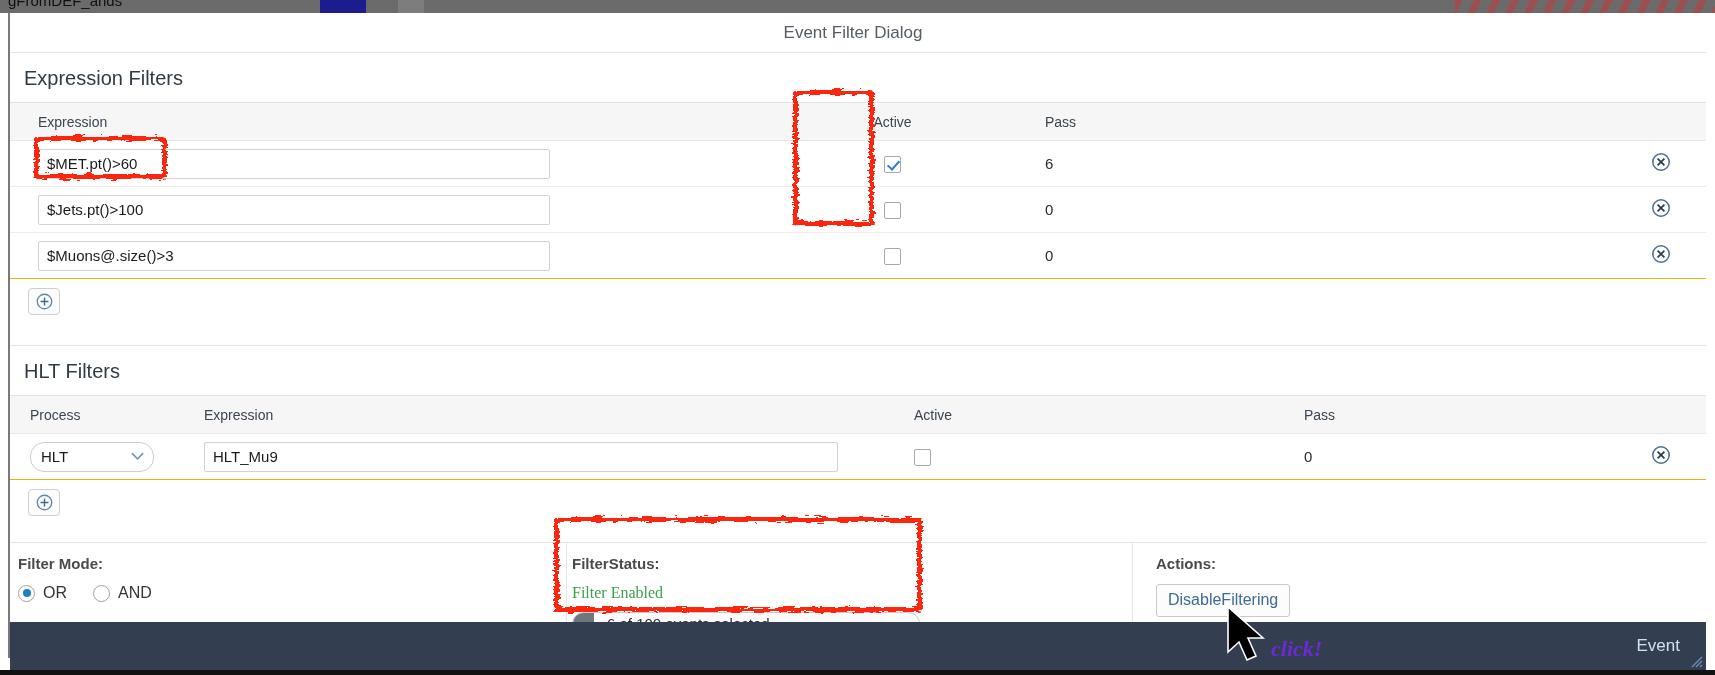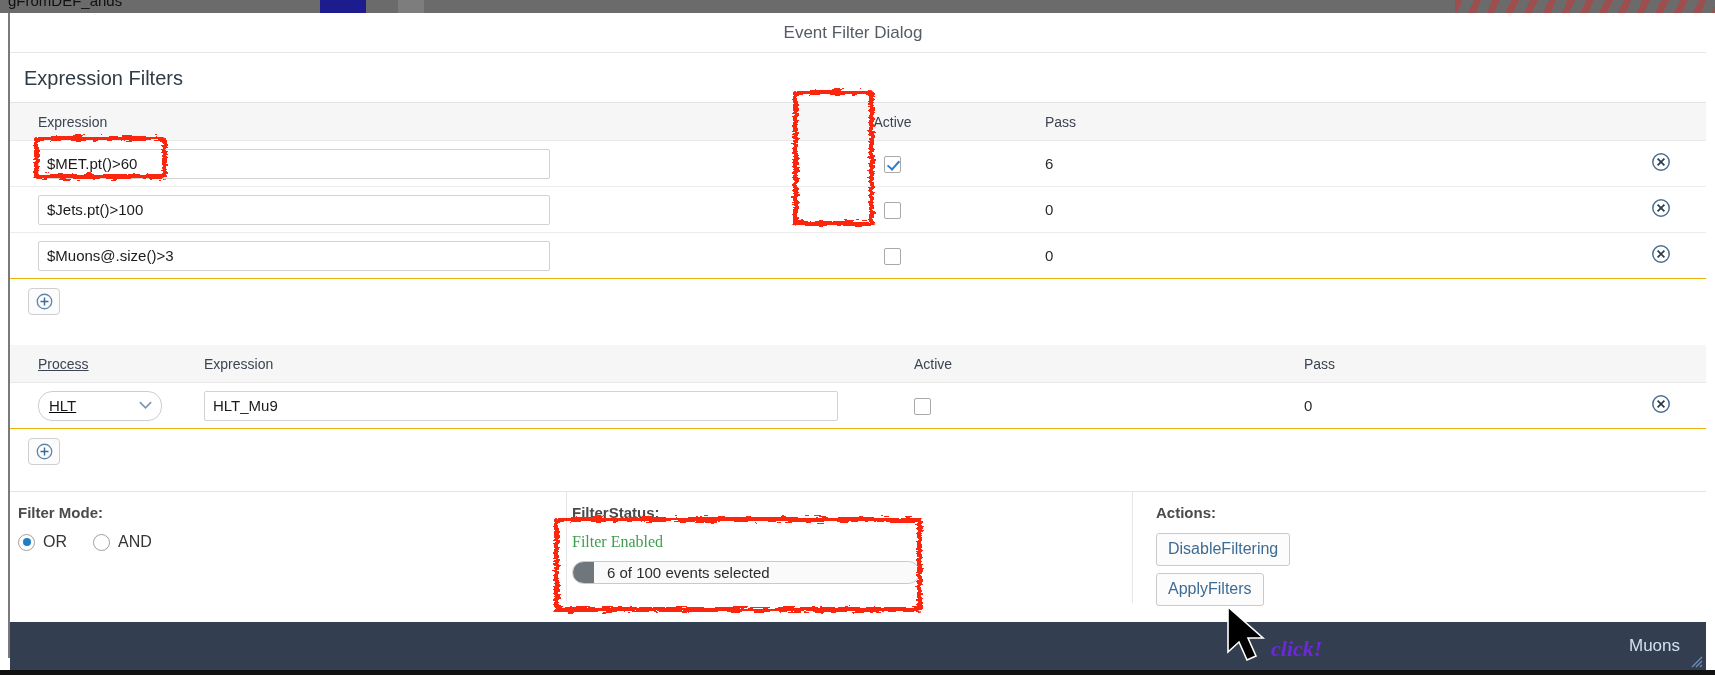--- a/index.html
+++ b/index.html
@@ -88,21 +88,21 @@
   }
   .row:last-child { border-bottom: 1px solid #eab308; }
 
   
   .c-expr   { width: 800px; padding-left: 28px; }
   .c-active { width: 165px; text-align: center; }
   .c-pass   { width: 420px; padding-left: 70px; }
   .c-del    { flex: 1; text-align: right; padding-right: 34px; }
 
   
-  .h-proc   { width: 190px; padding-left: 28px; text-decoration: underline; }
+  .h-proc   { width: 190px; padding-left: 20px; }
   .h-expr   { width: 670px; padding-left: 4px; }
   .h-active { width: 330px; padding-left: 44px; }
   .h-pass   { width: 400px; padding-left: 104px; }
   .h-del    { flex: 1; text-align: right; padding-right: 34px; }
 
   .txt-input {
     width: 512px; height: 30px;
     border: 1px solid #d2d2d2; border-radius: 2px;
     background: #fff;
     font-size: 15px; color: #1b1b1b;
@@ -359,20 +359,21 @@
       <span class="add-btn">
         <svg width="19" height="19" viewBox="0 0 20 20">
             <circle cx="10" cy="10" r="7.6" fill="none" stroke="#5d87ad" stroke-width="1.4"></circle>
             <path d="M10 5.8 V14.2 M5.8 10 H14.2" stroke="#3f6a90" stroke-width="1.5"></path>
           </svg>
       </span>
     </div>
 
     <div style="height:18px" class="spacer-white"></div>
 
+    <div class="section-head" id="hlt-section-head">HLT Filters</div>
 
     <div class="table">
       <div class="thead">
         <div class="h-proc">Process</div>
         <div class="h-expr">Expression</div>
         <div class="h-active">Active</div>
         <div class="h-pass">Pass</div>
         <div class="h-del"></div>
       </div>
 
@@ -445,21 +446,21 @@
       <div class="f-col f-actions">
         <div class="f-label">Actions:</div>
         <button class="act-btn">DisableFiltering</button>
         <button class="act-btn">ApplyFilters</button>
       </div>
     </div>
 
   </div>
 
   <div class="bottombar">
-    <span class="hide">Muons</span>
+    <span class="hide">Event</span>
     <span class="grip">
       <svg width="14" height="14" viewBox="0 0 14 14">
           <path d="M13 3 L3 13 M13 7 L7 13 M13 11 L11 13" stroke="#6d8fb5" stroke-width="1.3" fill="none"></path>
         </svg>
     </span>
   </div>
   <div class="page-bottom-black"></div>
 
   <div class="annot" id="annot-expr"></div>
   <div class="annot" id="annot-active"></div>

